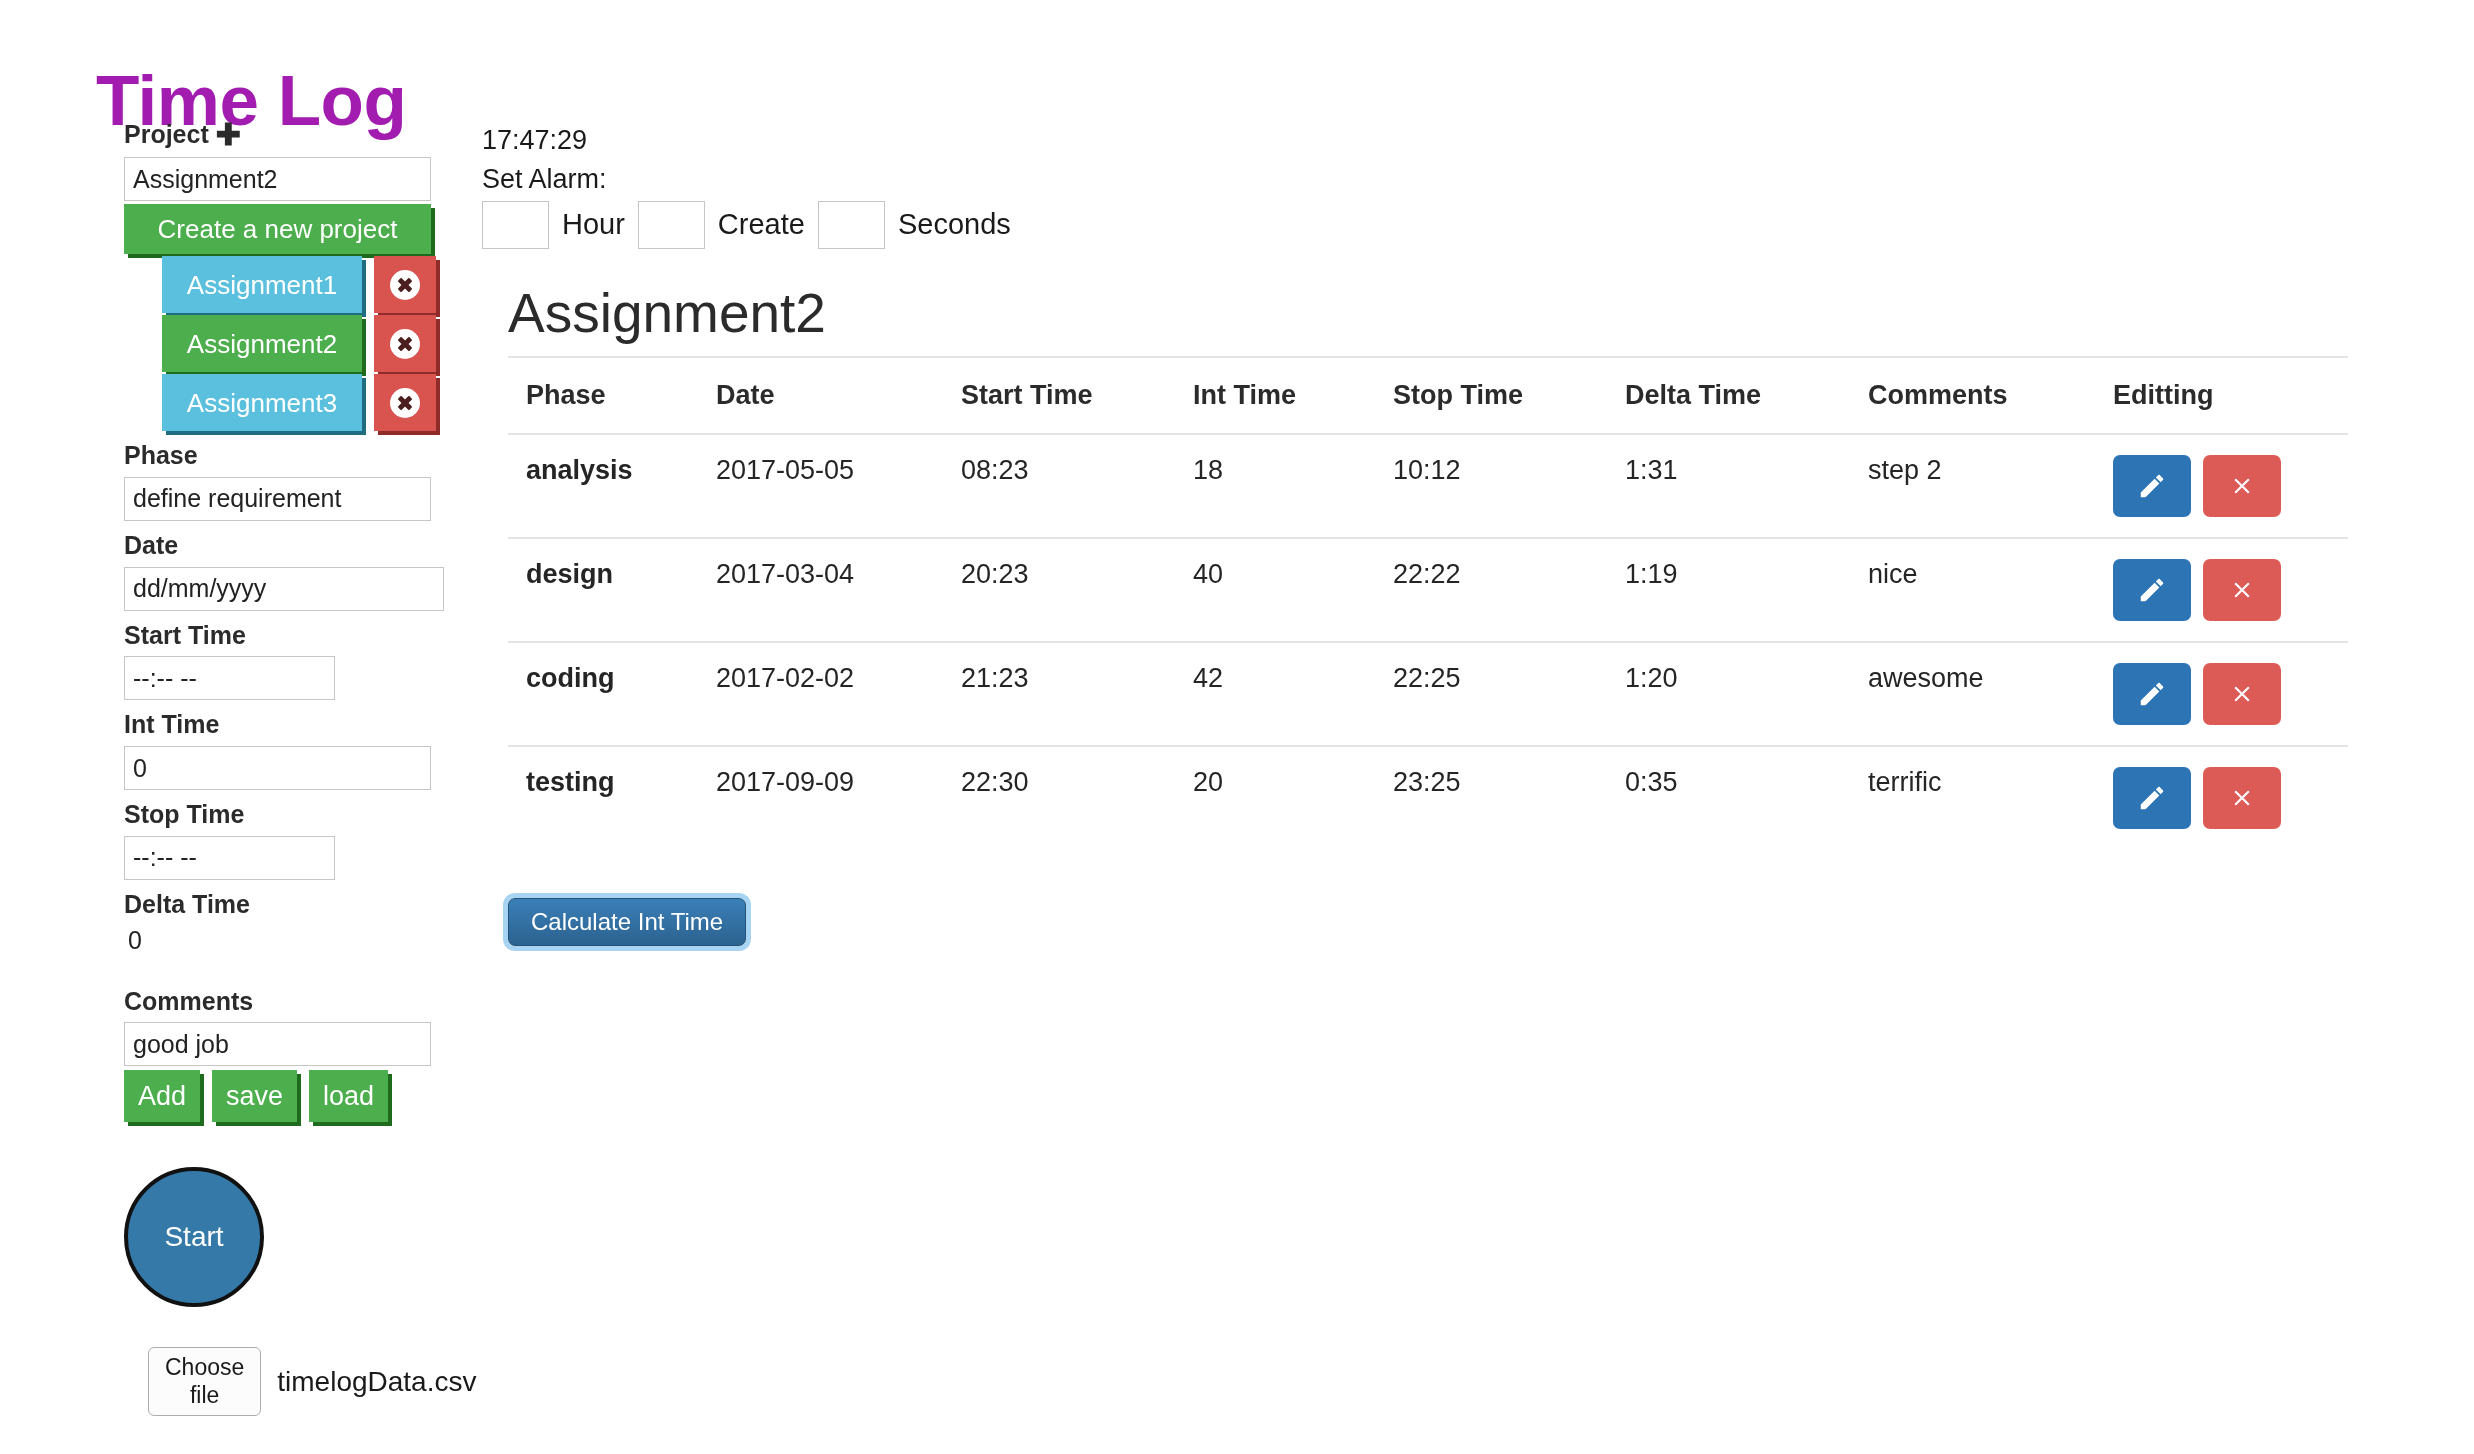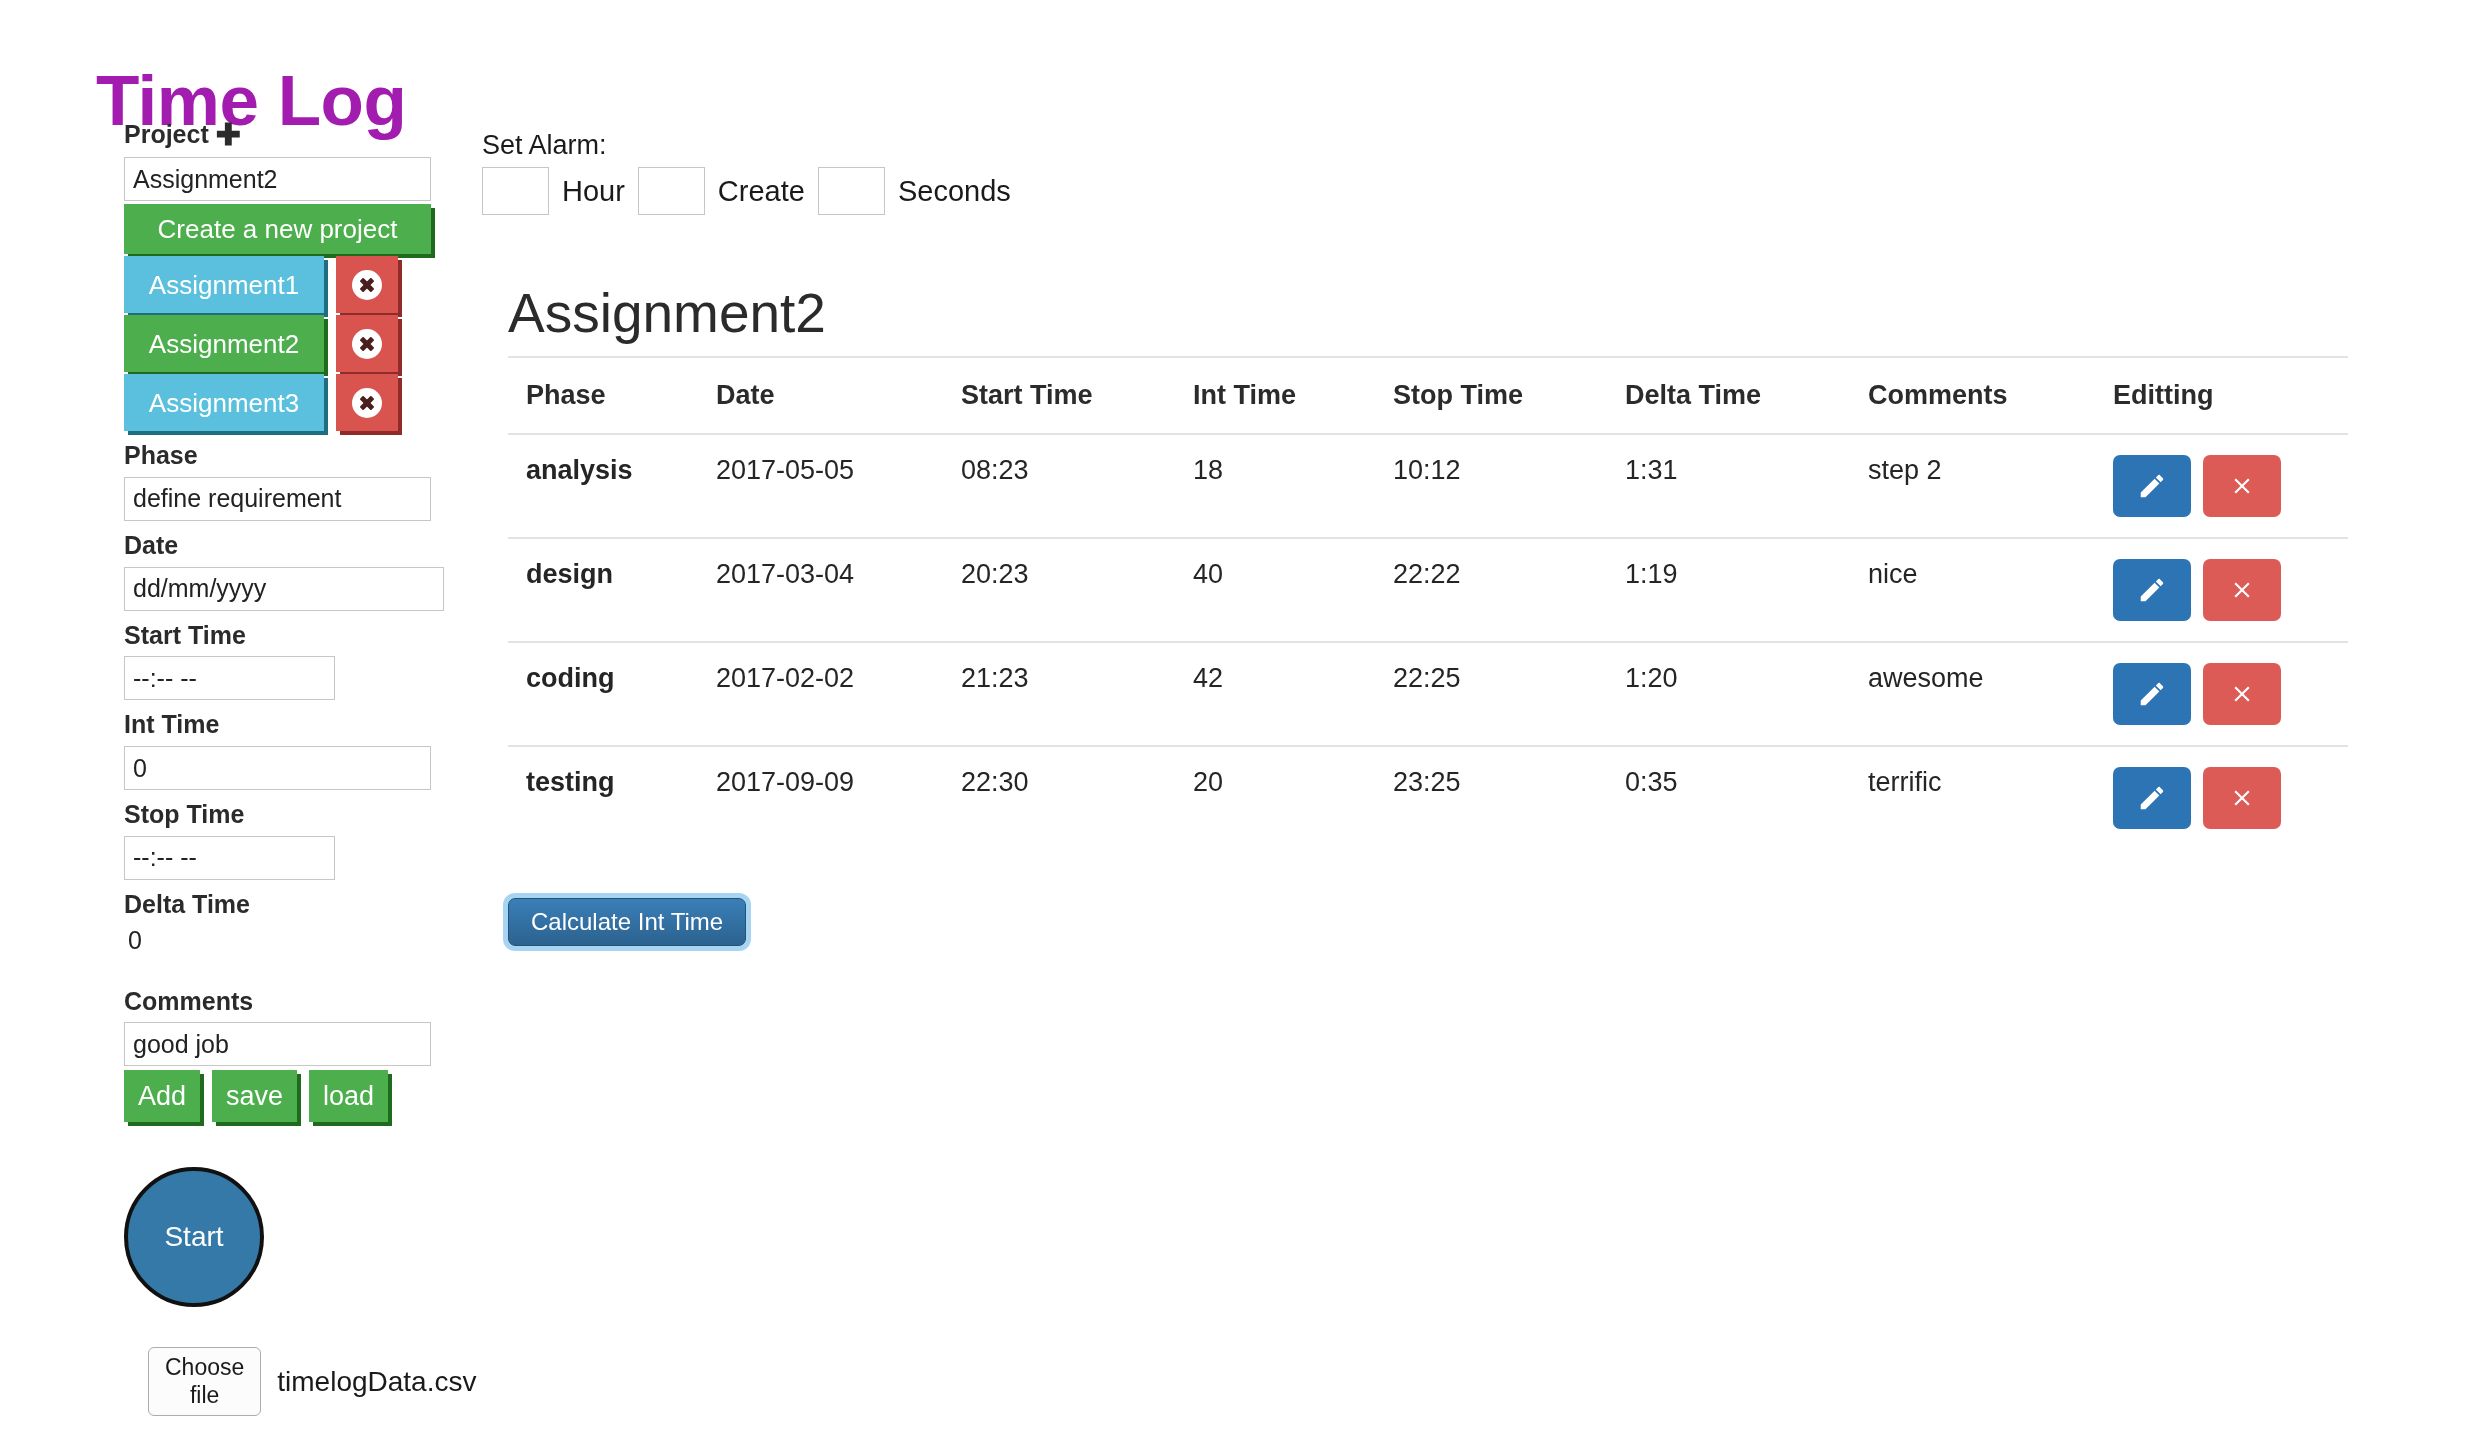--- a/index.html
+++ b/index.html
@@ -81,21 +81,21 @@
   .blocky-greenv { background: #4cae4c; box-shadow: 4px 4px 0 0 #1e6b1e; }
   .blocky-red    { background: #d9534f; box-shadow: 4px 4px 0 0 #8f2b28; }
 
   #create-project-btn {
     width: 307px;
     height: 50px;
     margin-top: 3px;
     font-size: 26px;
   }
 
-  .project-row { display: flex; align-items: flex-start; margin-top: 2px; }
+  .project-row { display: flex; align-items: flex-start; margin-top: 2px; margin-left: 38px; }
   .project-name-btn {
     width: 200px;
     height: 57px;
     font-size: 26px;
     text-align: center;
   }
   .project-del-btn {
     width: 62px;
     height: 57px;
     margin-left: 12px;
@@ -302,20 +302,21 @@
 
   <button id="start-btn">Start</button>
 
   <div id="file-row">
     <button id="choose-file-btn">Choose file</button>
     <span id="file-name">timelogData.csv</span>
   </div>
 </div>
 
 <div id="clock-block">
+  <div id="clock-time">17:47:29</div>
   <div id="alarm-label">Set Alarm:</div>
   <div id="alarm-inputs">
     <input class="alarm-input" type="text" value="" style="">
     <span class="alarm-unit">Hour</span>
     <input class="alarm-input" type="text" value="" style="">
     <span class="alarm-unit">Create</span>
     <input class="alarm-input" type="text" value="" style="">
     <span class="alarm-unit">Seconds</span>
   </div>
 </div>

